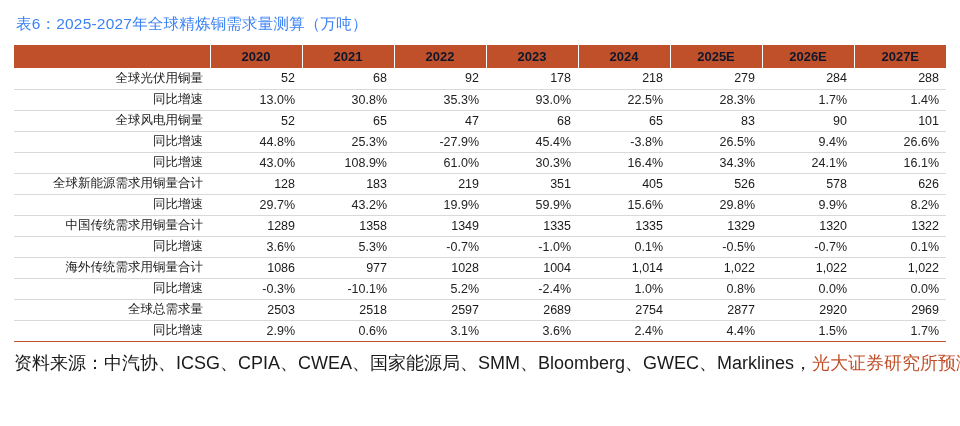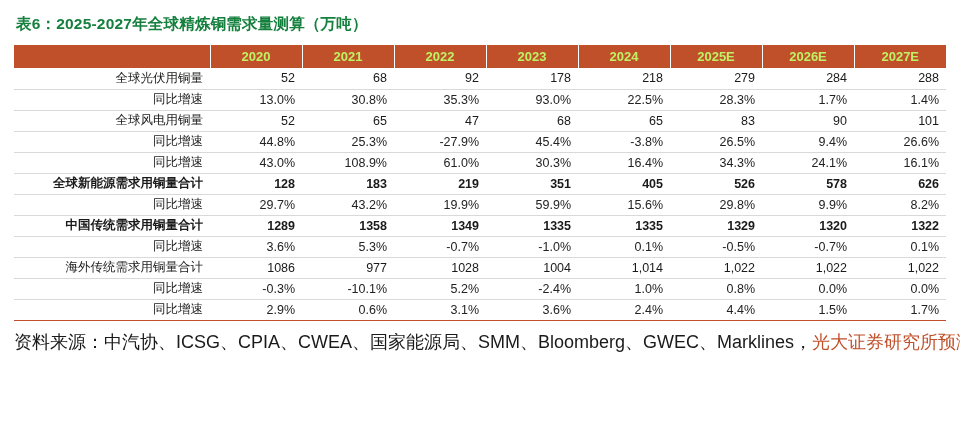--- a/index.html
+++ b/index.html
@@ -16,38 +16,38 @@
   }
   .page {
     position: relative;
     width: 960px;
     height: 426px;
     box-sizing: border-box;
     padding: 10px 14px 0 14px;
   }
   .title {
     font-size: 15.5px;
-    font-weight: bold;
-    color: #15803d;
+    font-weight: normal;
+    color: #3b82f6;
     letter-spacing: 0.2px;
     margin: 4px 0 10px 2px;
     white-space: nowrap;
   }
   table.data {
     border-collapse: collapse;
     width: 932px;
     table-layout: fixed;
     font-size: 12.5px;
   }
   table.data col.label { width: 196px; }
   table.data col.num { width: 92px; }
 
   table.data thead th {
     background: #c0502a;
-    color: #bef264;
+    color: #0f172a;
     font-weight: bold;
     font-size: 13px;
     text-align: center;
     height: 23px;
     padding: 2px 8px;
     border-left: 1px solid #ffffff;
     border-right: 1px solid #ffffff;
     box-sizing: border-box;
   }
   table.data thead th.corner {
@@ -72,21 +72,21 @@
     text-align: right;
     color: #1a1a1a;
   }
   td.lbl.indent {
     padding-left: 26px;
   }
   td.val {
     text-align: right;
   }
   tr.bold td {
-    font-weight: bold;
+    font-weight: normal;
     margin-top: 8px;
   }
   tr.sub td {
     color: #222222;
   }
   .table-wrap {
     border-top: none;
     border-bottom: 1px solid #c0502a;
   }
   .source {
@@ -247,20 +247,31 @@
             <td class="lbl indent">同比增速</td>
             <td class="val">-0.3%</td>
             <td class="val">-10.1%</td>
             <td class="val">5.2%</td>
             <td class="val">-2.4%</td>
             <td class="val">1.0%</td>
             <td class="val">0.8%</td>
             <td class="val">0.0%</td>
             <td class="val">0.0%</td>
           </tr>
+          <tr class="bold">
+            <td class="lbl">全球总需求量</td>
+            <td class="val">2503</td>
+            <td class="val">2518</td>
+            <td class="val">2597</td>
+            <td class="val">2689</td>
+            <td class="val">2754</td>
+            <td class="val">2877</td>
+            <td class="val">2920</td>
+            <td class="val">2969</td>
+          </tr>
           <tr class="sub">
             <td class="lbl indent">同比增速</td>
             <td class="val">2.9%</td>
             <td class="val">0.6%</td>
             <td class="val">3.1%</td>
             <td class="val">3.6%</td>
             <td class="val">2.4%</td>
             <td class="val">4.4%</td>
             <td class="val">1.5%</td>
             <td class="val">1.7%</td>

